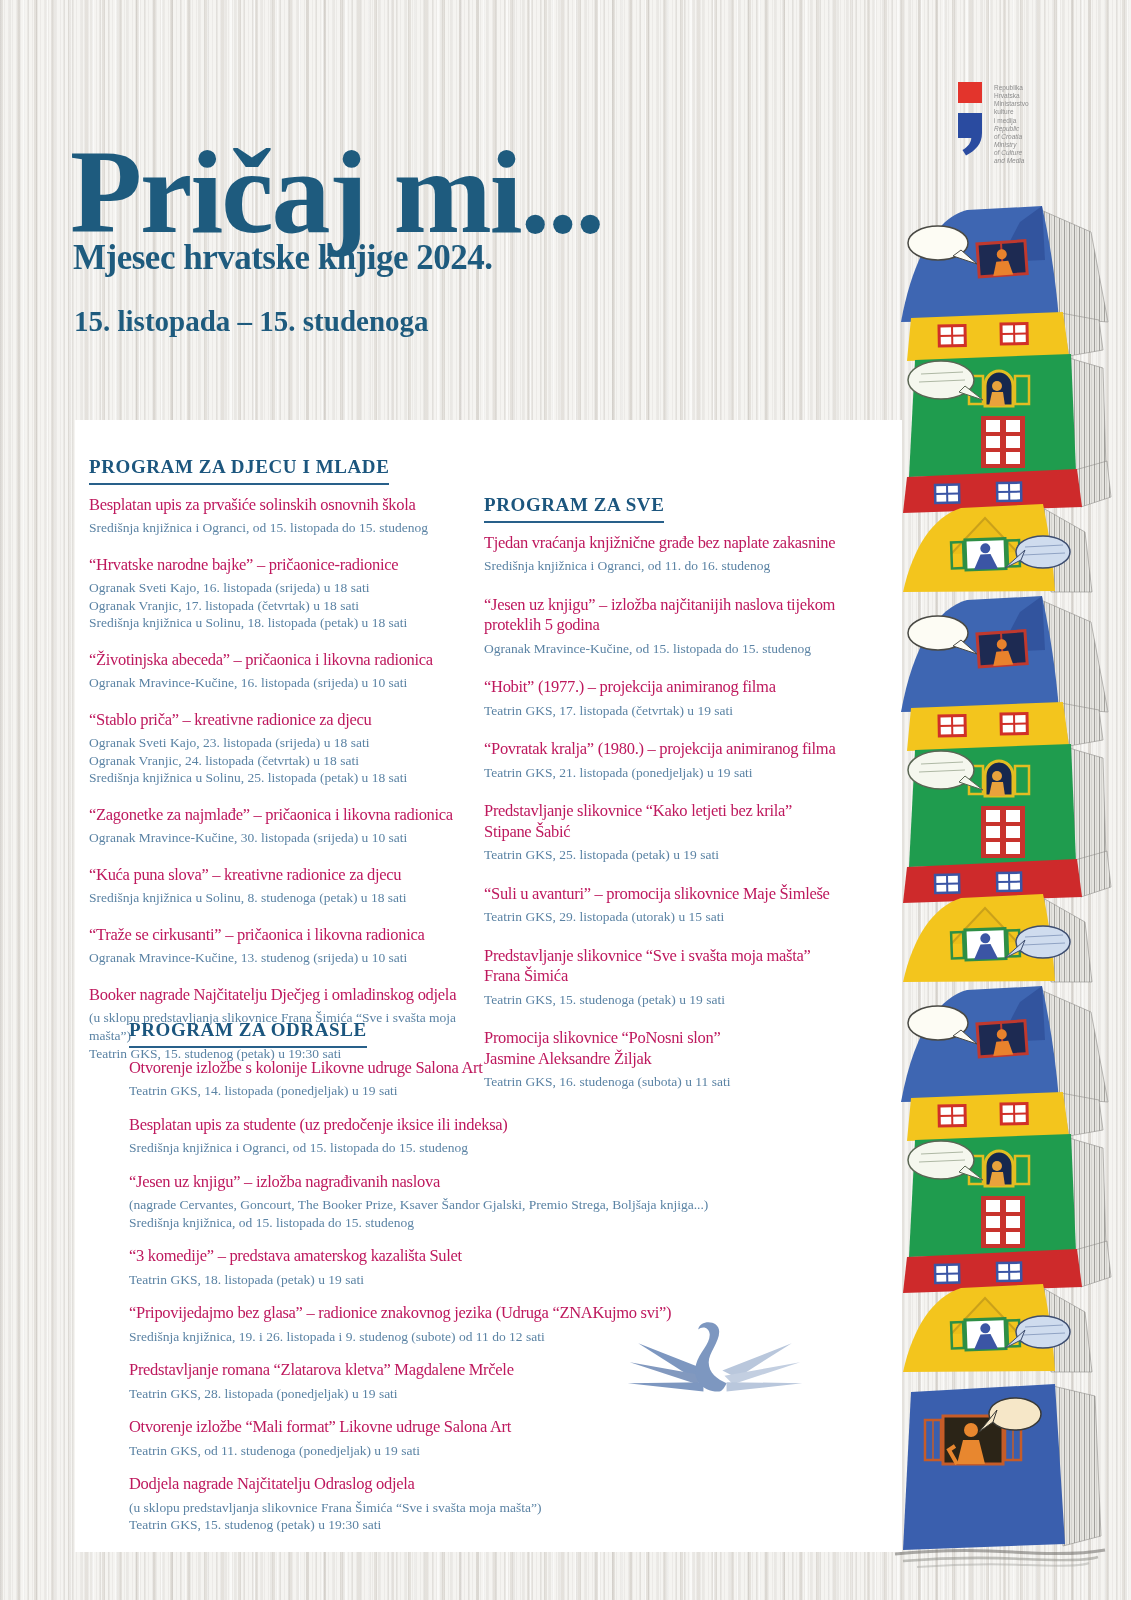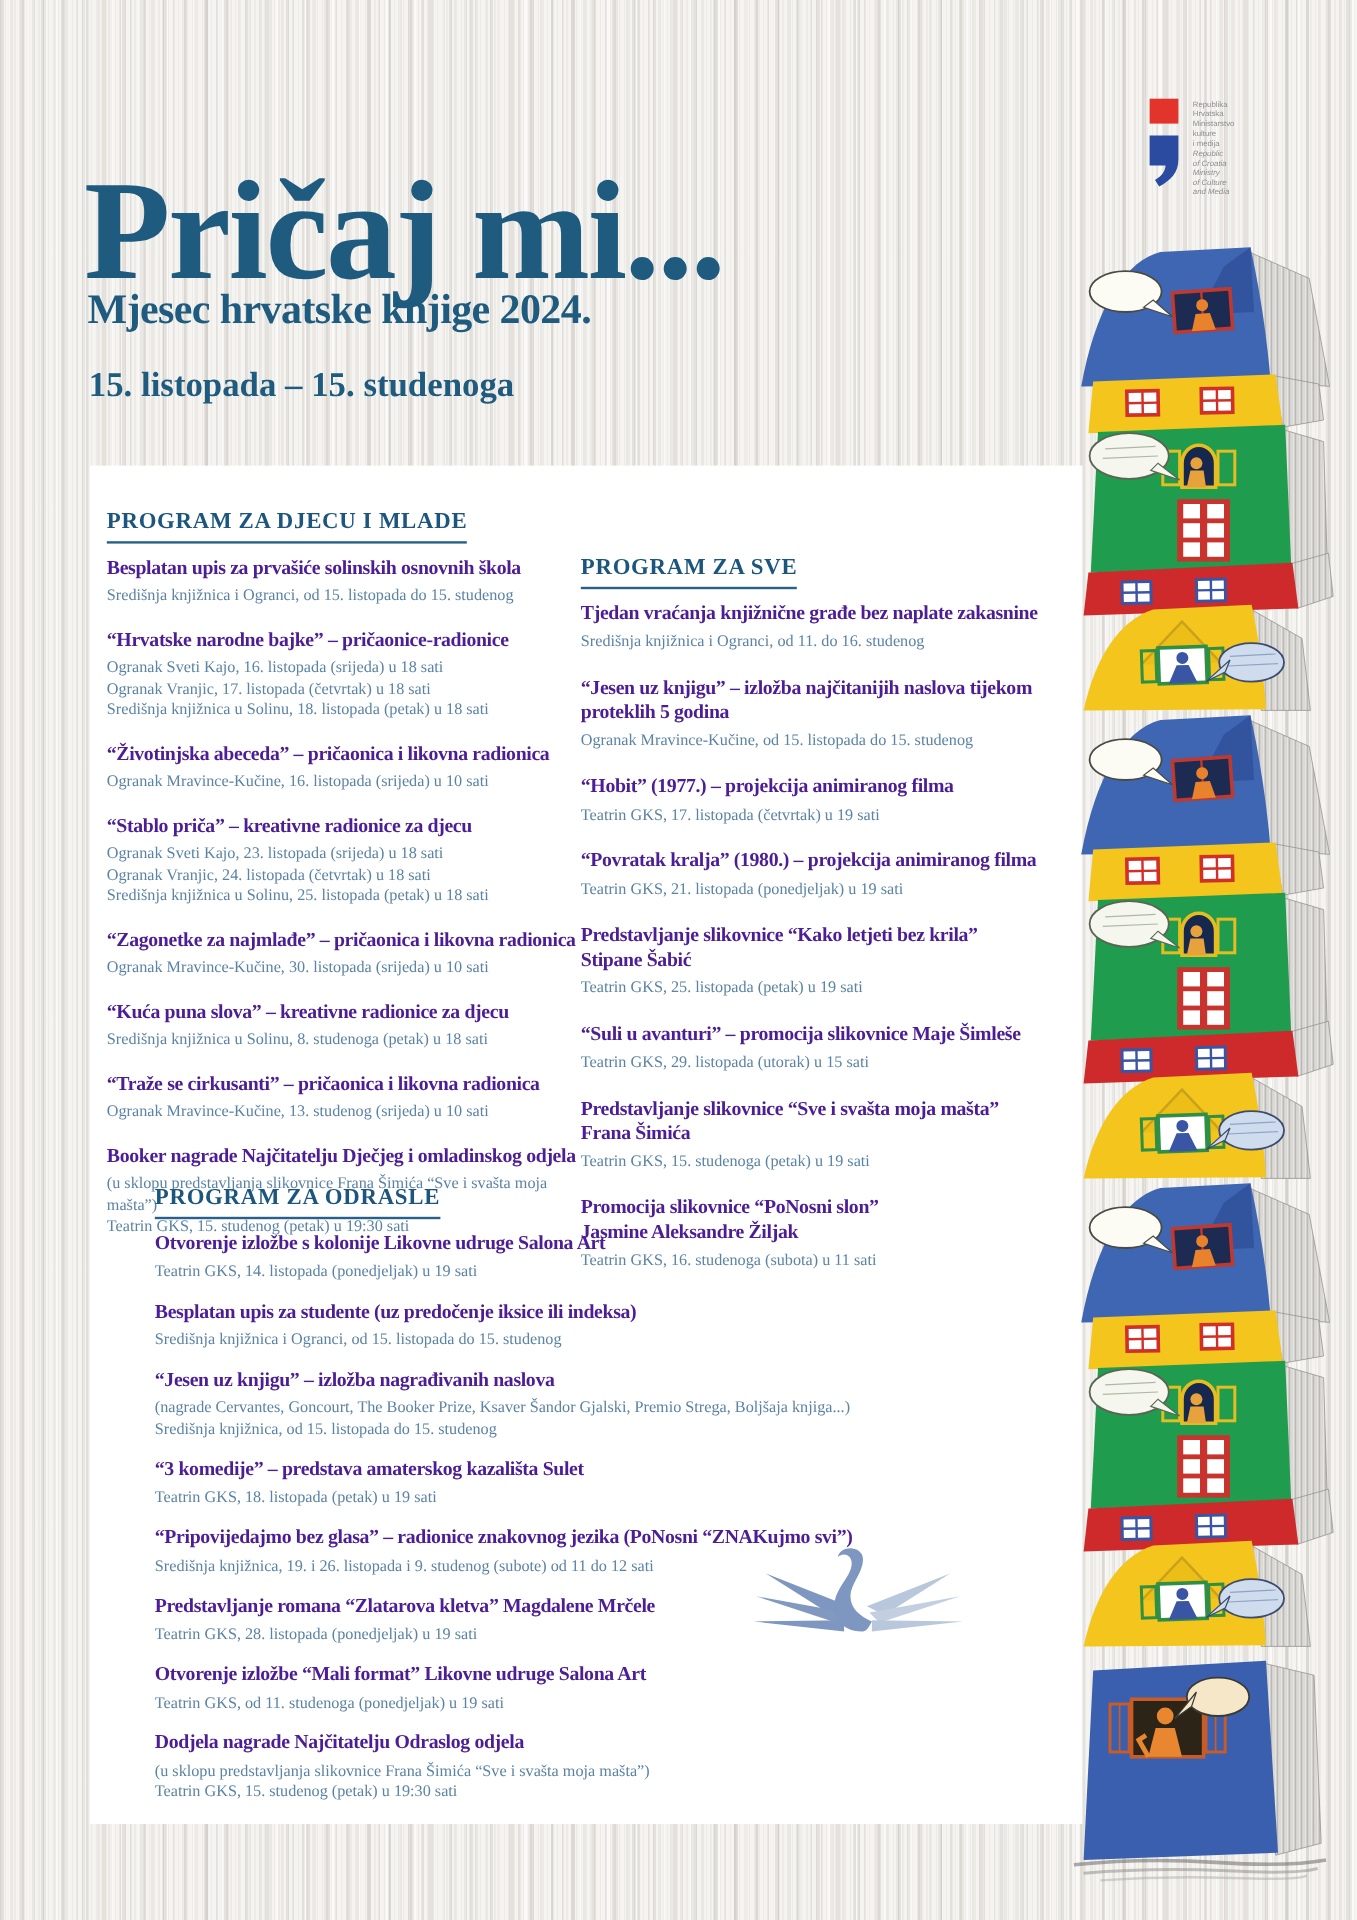--- a/index.html
+++ b/index.html
@@ -25,34 +25,34 @@
   .dates{
     position:absolute;left:74px;top:305px;width:600px;
     font-size:29px;font-weight:bold;color:#1e5b7e;
   }
   
   .ministry{position:absolute;left:956px;top:82px;display:flex;gap:10px;}
   .ministry-text{font-family:"Liberation Sans", sans-serif;font-size:6.5px;line-height:1.25;color:#8d8d8d;padding-top:2px;}
   .ministry-text .en{font-style:italic;}
   .ministry-text div{white-space:pre-line;}
   
-  .panel{position:absolute;left:75px;top:388px;width:827px;height:1132px;background:#ffffff;}
+  .panel{position:absolute;left:75px;top:420px;width:827px;height:1132px;background:#ffffff;}
   .section{position:absolute;}
   .col-djeca{left:14px;top:20px;width:402px;}
   .col-sve{left:409px;top:58px;width:386px;}
   .col-odrasli{left:54px;top:583px;width:706px;}
   .section-title{
     display:inline-block;font-size:19px;font-weight:bold;color:#1c567e;letter-spacing:0.6px;
     border-bottom:2px solid #28608a;padding-bottom:5px;margin-bottom:10px;
   }
   .event{margin-bottom:18px;}
   .col-sve .event{margin-bottom:20px;}
   .col-odrasli .event{margin-bottom:15px;}
   .event-title{
-    font-size:16.5px;font-weight:bold;color:#4c1d95;line-height:1.24;
+    font-size:16.5px;font-weight:normal;color:#be185d;line-height:1.24;
     letter-spacing:-0.3px;white-space:pre-line;margin-bottom:4px;
   }
   .event-details div{font-size:13.5px;color:#5b83a4;line-height:1.3;}
   
   .library-logo{position:absolute;left:500px;top:898px;width:280px;text-align:center;}
   .library-logo .lib-name{
     margin-top:10px;font-size:27px;color:#2e6186;line-height:1.18;white-space:pre-line;
   }
   
   .stack{position:absolute;left:893px;top:192px;}
@@ -250,21 +250,21 @@
   </div>
 
   <div class="event">
     <div class="event-title">“3 komedije” – predstava amaterskog kazališta Sulet</div>
     <div class="event-details">
   <div>Teatrin GKS, 18. listopada (petak) u 19 sati</div>
 </div>
   </div>
 
   <div class="event">
-    <div class="event-title">“Pripovijedajmo bez glasa” – radionice znakovnog jezika (PoNosni “ZNAKujmo svi”)</div>
+    <div class="event-title">“Pripovijedajmo bez glasa” – radionice znakovnog jezika (Udruga “ZNAKujmo svi”)</div>
     <div class="event-details">
   <div>Središnja knjižnica, 19. i 26. listopada i 9. studenog (subote) od 11 do 12 sati</div>
 
 </div>
   </div>
 
   <div class="event">
     <div class="event-title">Predstavljanje romana “Zlatarova kletva” Magdalene Mrčele</div>
     <div class="event-details">
   <div>Teatrin GKS, 28. listopada (ponedjeljak) u 19 sati</div>

